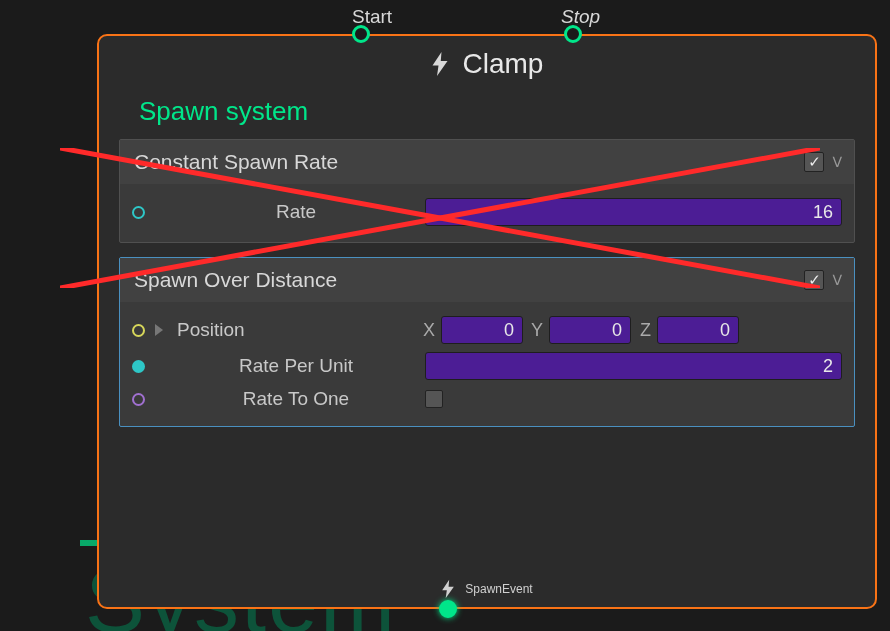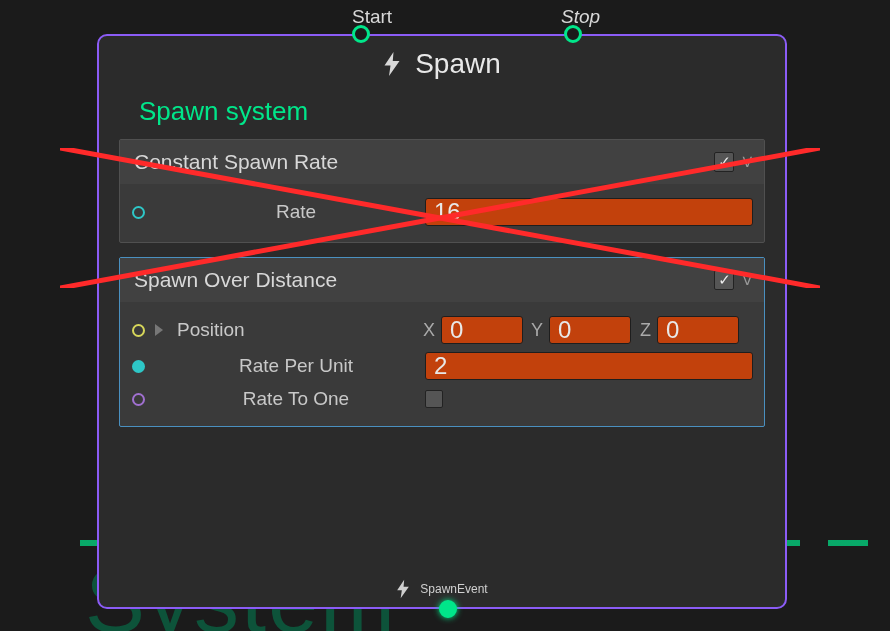--- a/index.html
+++ b/index.html
@@ -28,23 +28,23 @@
     top: 540px;
     width: 820px;
     height: 6px;
     background: repeating-linear-gradient(90deg, #00e68a 0 40px, transparent 40px 68px);
     opacity: 0.7;
   }
   .node {
     position: absolute;
     left: 97px;
     top: 34px;
-    width: 690px;
+    width: 780px;
     height: 575px;
-    border: 2px solid #8b5cf6;
+    border: 2px solid #f97316;
     border-radius: 10px;
     background: #2b2b2b;
   }
   .port {
     position: absolute;
     width: 18px; height: 18px;
     border: 3px solid #00e68a;
     background: #1b1b1b;
     border-radius: 50%;
   }
@@ -101,22 +101,22 @@
     border:2px solid #888; flex:0 0 auto;
   }
   .pin.yellow { border-color:#d6d65a; }
   .pin.cyan-fill { border-color:#2ec7c7; background:#2ec7c7; }
   .pin.cyan   { border-color:#2ec7c7; }
   .pin.purple { border-color:#a070d0; }
   .tri { width:0;height:0;border-top:6px solid transparent;border-bottom:6px solid transparent;border-left:8px solid #777; flex:0 0 auto;}
   .row-label { flex:0 0 260px; color:#c8c8c8; padding-left:4px; }
   .row-label.noarrow { padding-left:22px;text-align:center; }
   .num-input {
-    background:#c2410c; border:1px solid #1e1e1e; border-radius:3px;
-    color:#e8e8e8; padding:3px 8px; font-size:24px; height:28px;
+    background:#4c1d95; border:1px solid #1e1e1e; border-radius:3px;
+    color:#e8e8e8; padding:3px 8px; font-size:18px; height:28px;text-align:right;
   }
   .num-input.full { flex:1 1 auto; }
   .vec { display:flex; align-items:center; gap:6px; flex:1; }
   .vec span.axis { color:#aaa; font-size:18px; width:14px; text-align:right;}
   .vec .num-input { width:82px; }
   .footer {
     display:flex; align-items:center; justify-content:center; gap:10px;
     font-size:12px; color:#d0d0d0;
     position:absolute; bottom:8px; left:0; right:0;
   }
@@ -139,21 +139,21 @@
 
   <div class="port-label label-start">Start</div>
   <div class="port-label label-stop">Stop</div>
   <div class="port port-start"></div>
   <div class="port port-stop"></div>
 
   <div class="node-title">
     <svg class="bolt" viewBox="0 0 24 32">
         <path d="M14 0 L2 18 H10 L8 32 L22 12 H13 Z" fill="#d8d8d8"></path>
       </svg>
-    <span>Spawn</span>
+    <span>Clamp</span>
   </div>
 
   <div class="sys-label">Spawn system</div>
 
   <div class="block">
     <div class="block-header">
       <span>Constant Spawn Rate</span>
       <div class="block-header-right">
         <div class="checkbox">✓</div>
         <span class="chev">ᐯ</span>

